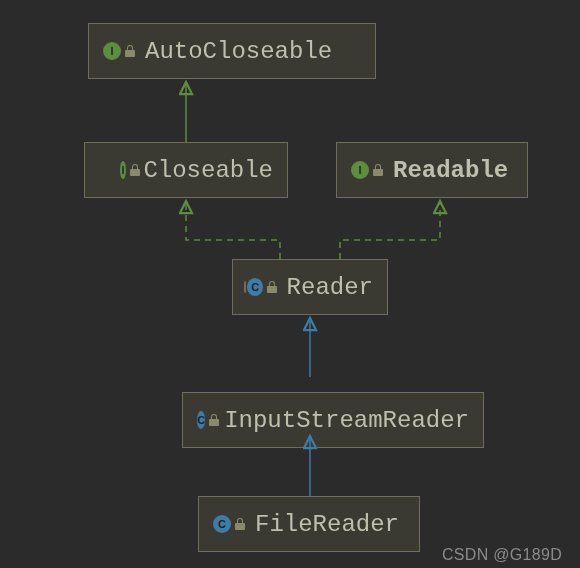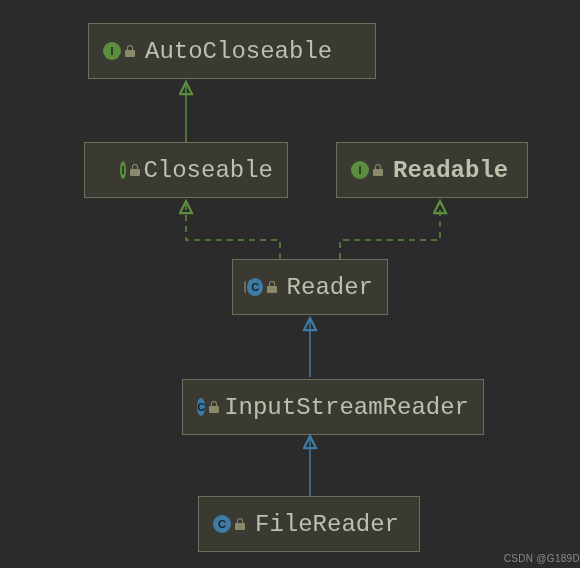--- a/index.html
+++ b/index.html
@@ -79,25 +79,25 @@
     white-space: nowrap;
   }
   svg.connectors {
     position: absolute;
     left: 0; top: 0;
     width: 580px; height: 568px;
     pointer-events: none;
   }
   .watermark {
     position: absolute;
-    right: 0;
+    right: 18px;
     bottom: 4px;
     color: #8a8a8a;
     font-family: Arial, sans-serif;
-    font-size: 10px;
+    font-size: 16px;
     letter-spacing: 0.3px;
   }
 </style>
 </head>
 <body>
 
 <div class="node" style="left:60px; top:23px; width:288px;margin-left:28px;">
   <span class="type-icon interface"></span>
   <span class="lock-icon"></span>
   <span class="node-label">AutoCloseable</span>
@@ -114,21 +114,21 @@
   <span class="lock-icon"></span>
   <span class="node-label">Readable</span>
 </div>
 
 <div class="node" style="left:232px; top:259px; width:156px;text-align:right;">
   <span class="type-icon abstract"></span>
   <span class="lock-icon"></span>
   <span class="node-label">Reader</span>
 </div>
 
-<div class="node" style="left:182px; top:379px; width:302px;">
+<div class="node" style="left:182px; top:392px; width:302px;">
   <span class="type-icon class"></span>
   <span class="lock-icon"></span>
   <span class="node-label">InputStreamReader</span>
 </div>
 
 <div class="node" style="left:198px; top:496px; width:222px;text-align:right;">
   <span class="type-icon class"></span>
   <span class="lock-icon"></span>
   <span class="node-label">FileReader</span>
 </div>

